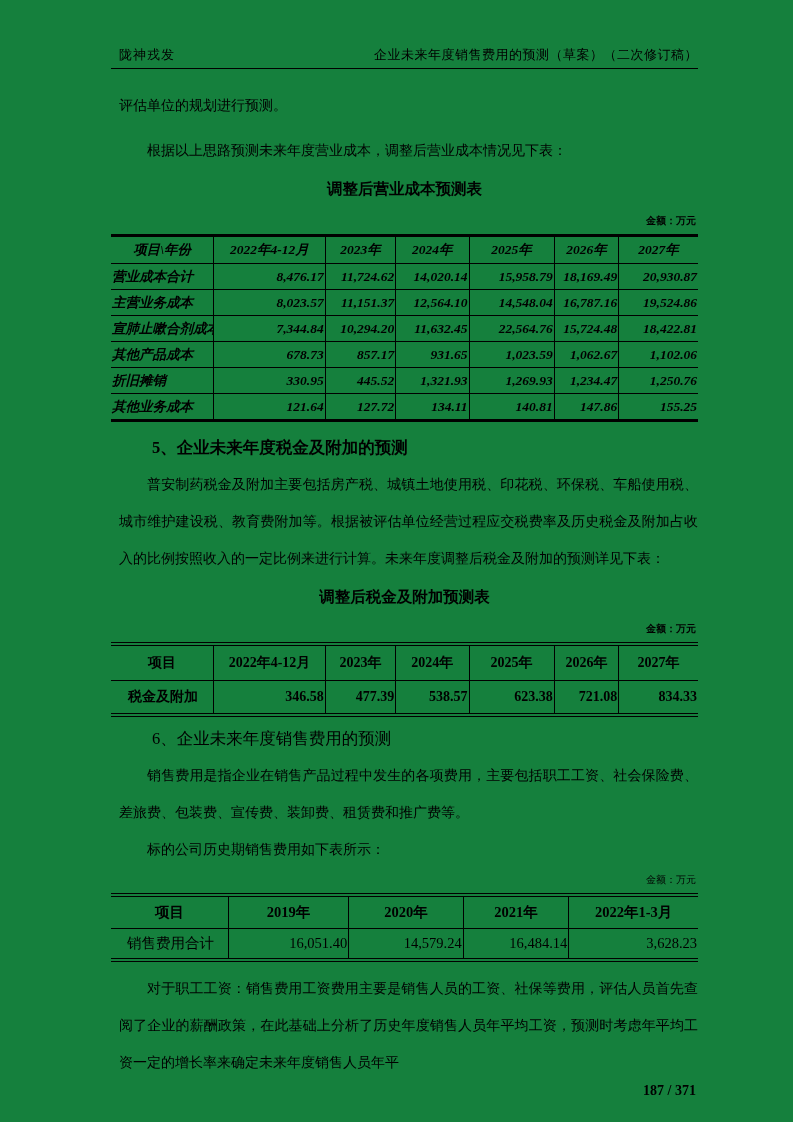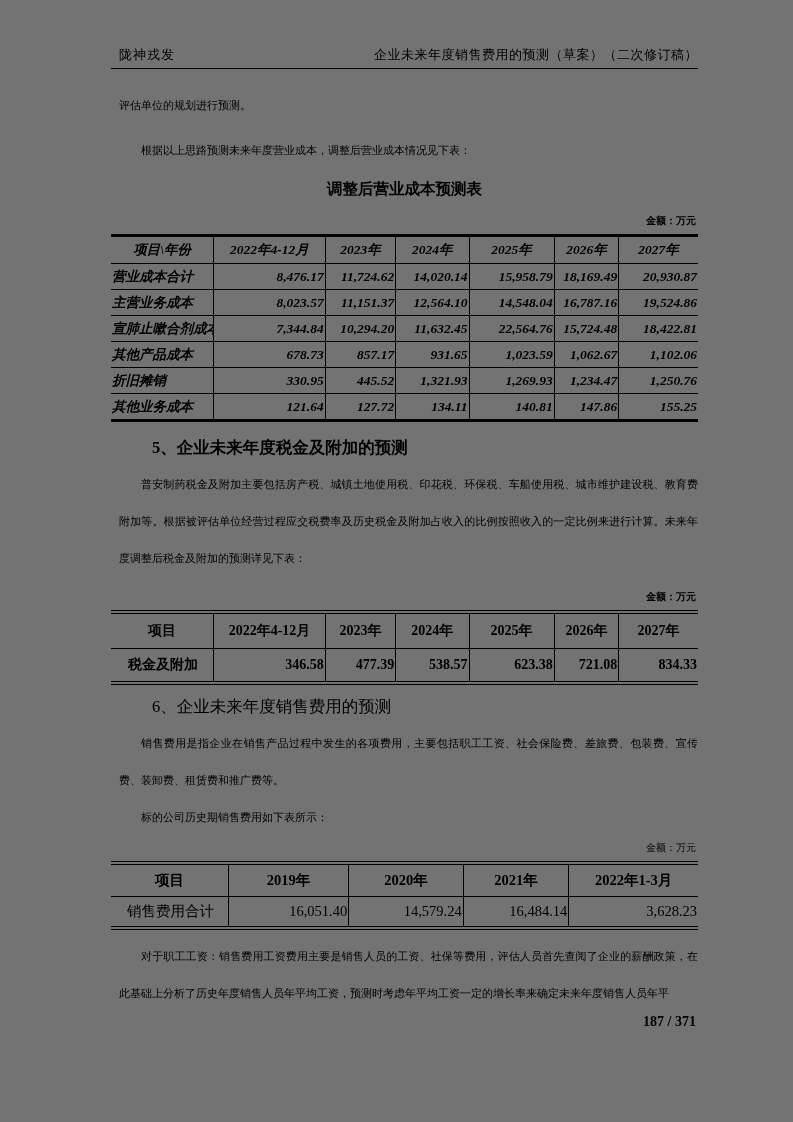--- a/index.html
+++ b/index.html
@@ -2,42 +2,42 @@
 <html><head>
 <meta charset="utf-8">
 <style>
   * { margin: 0; padding: 0; box-sizing: border-box; }
   html, body { background: #888; }
   .page {
     position: relative;
     width: 793px;
     height: 1122px;
     margin: 0 auto;
-    background: #737373;
+    background: #15803d;
     color: #000;
     font-family: "Liberation Serif", "DejaVu Serif", serif;
     padding: 46px 95px 0 111px;
     overflow: hidden;
   }
   
   .doc-header {
     display: flex;
     justify-content: space-between;
     align-items: flex-end;
     font-size: 13px;
     padding: 0 0 4px 8px;
     border-bottom: 1.5px solid #000;
     margin-bottom: 18px;
   }
   .doc-header .hdr-left { letter-spacing: 1px; }
   .doc-header .hdr-right { letter-spacing: 0.5px; }
 
   
   .para {
-    font-size: 11px;
+    font-size: 14px;
     line-height: 37px;
     text-align: justify;
     padding-left: 8px;
   }
   .para.indent { text-indent: 2em; }
   .kai { font-weight: 400; }               
   .sec-heading {
     font-size: 16.5px;
     line-height: 24px;
     padding-left: 8px;
@@ -205,20 +205,21 @@
           <td class="num">140.81</td>
           <td class="num">147.86</td>
           <td class="num">155.25</td>
         </tr>
       </tbody>
   </table>
 
   <div class="sec-heading kai mt14">5、企业未来年度税金及附加的预测</div>
   <p class="para indent kai mt6">普安制药税金及附加主要包括房产税、城镇土地使用税、印花税、环保税、车船使用税、城市维护建设税、教育费附加等。根据被评估单位经营过程应交税费率及历史税金及附加占收入的比例按照收入的一定比例来进行计算。未来年度调整后税金及附加的预测详见下表：</p>
 
+  <div class="tbl-title">调整后税金及附加预测表</div>
   <div class="unit-line kai">金额：万元</div>
   <table class="t t-kai cols7 tbl-double tbl-tax left-labels">
     <thead>
         <tr>
           <th>项目</th>
           <th>2022年4-12月</th>
           <th>2023年</th>
           <th>2024年</th>
           <th>2025年</th>
           <th>2026年</th>

